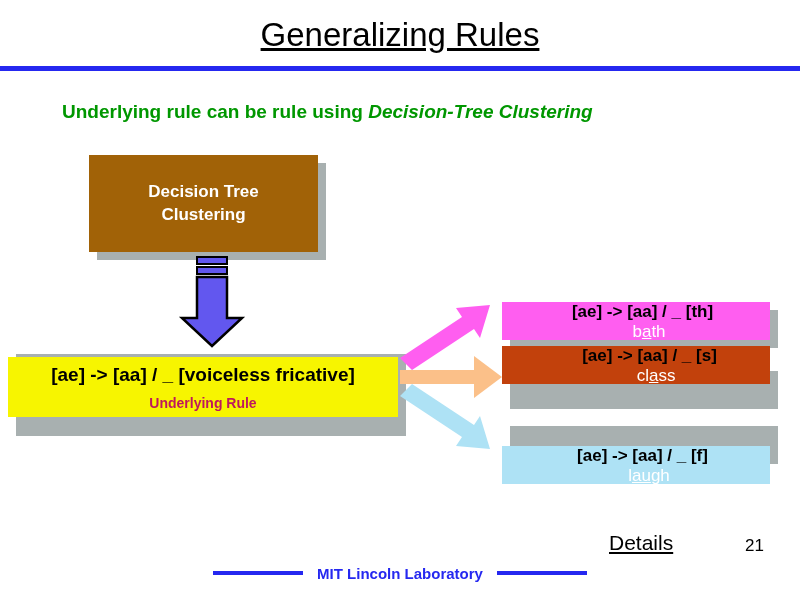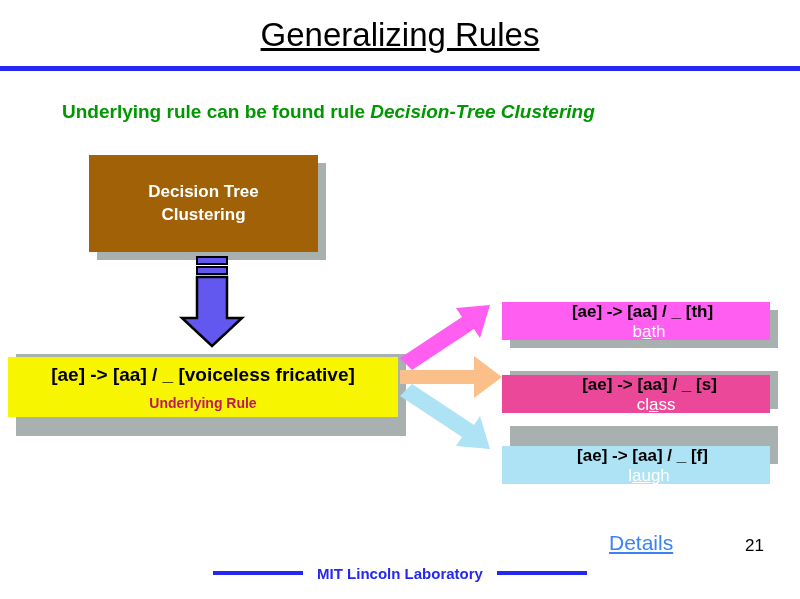--- a/index.html
+++ b/index.html
@@ -144,32 +144,32 @@
     color: #ffffff;
     font-size: 17px;
     font-weight: normal;
     margin-left: 13px;
   }
   .rule-word u { text-decoration: underline; }
 
   #r0-shadow { left: 510px; top: 310px; }
   #r0-box    { left: 502px; top: 302px; background: #ff5ef0; }
   #r1-shadow { left: 510px; top: 371px; }
-  #r1-box    { left: 502px; top: 375px; background: #ec4899; padding-left: 27px; }
+  #r1-box    { left: 502px; top: 346px; background: #c2410c; padding-left: 27px; }
   #r2-shadow { left: 510px; top: 426px; }
   #r2-box    { left: 502px; top: 418px; background: #aee2f5; margin-top: 28px; }
 
   
   #details-link {
     position: absolute;
     left: 609px;
     top: 531px;
     font-size: 21px;
     font-weight: normal;
-    color: #3b82f6;
+    color: #000000;
     text-decoration: underline;
     cursor: pointer;
     white-space: nowrap;
   }
 
   
   #page-number {
     position: absolute;
     left: 745px;
     top: 536px;
@@ -202,21 +202,21 @@
   }
 </style>
 </head>
 <body>
 
 <div id="slide">
 
   <div id="slide-title">Generalizing Rules</div>
   <div id="title-rule"></div>
 
-  <div id="subtitle"><span>Underlying rule can be found rule </span><span class="ital">Decision-Tree Clustering</span></div>
+  <div id="subtitle"><span>Underlying rule can be rule using </span><span class="ital">Decision-Tree Clustering</span></div>
 
   <div class="shadow" id="dt-shadow"></div>
   <div class="box" id="dt-box">
     <div id="dt-label">Decision Tree<br>Clustering</div>
   </div>
 
   <div id="down-arrow">
     <svg width="72" height="92" viewBox="0 0 72 92" xmlns="http://www.w3.org/2000/svg">
 
       <rect x="21" y="1" width="30" height="7" fill="#6257ef" stroke="#000000" stroke-width="2"></rect>

